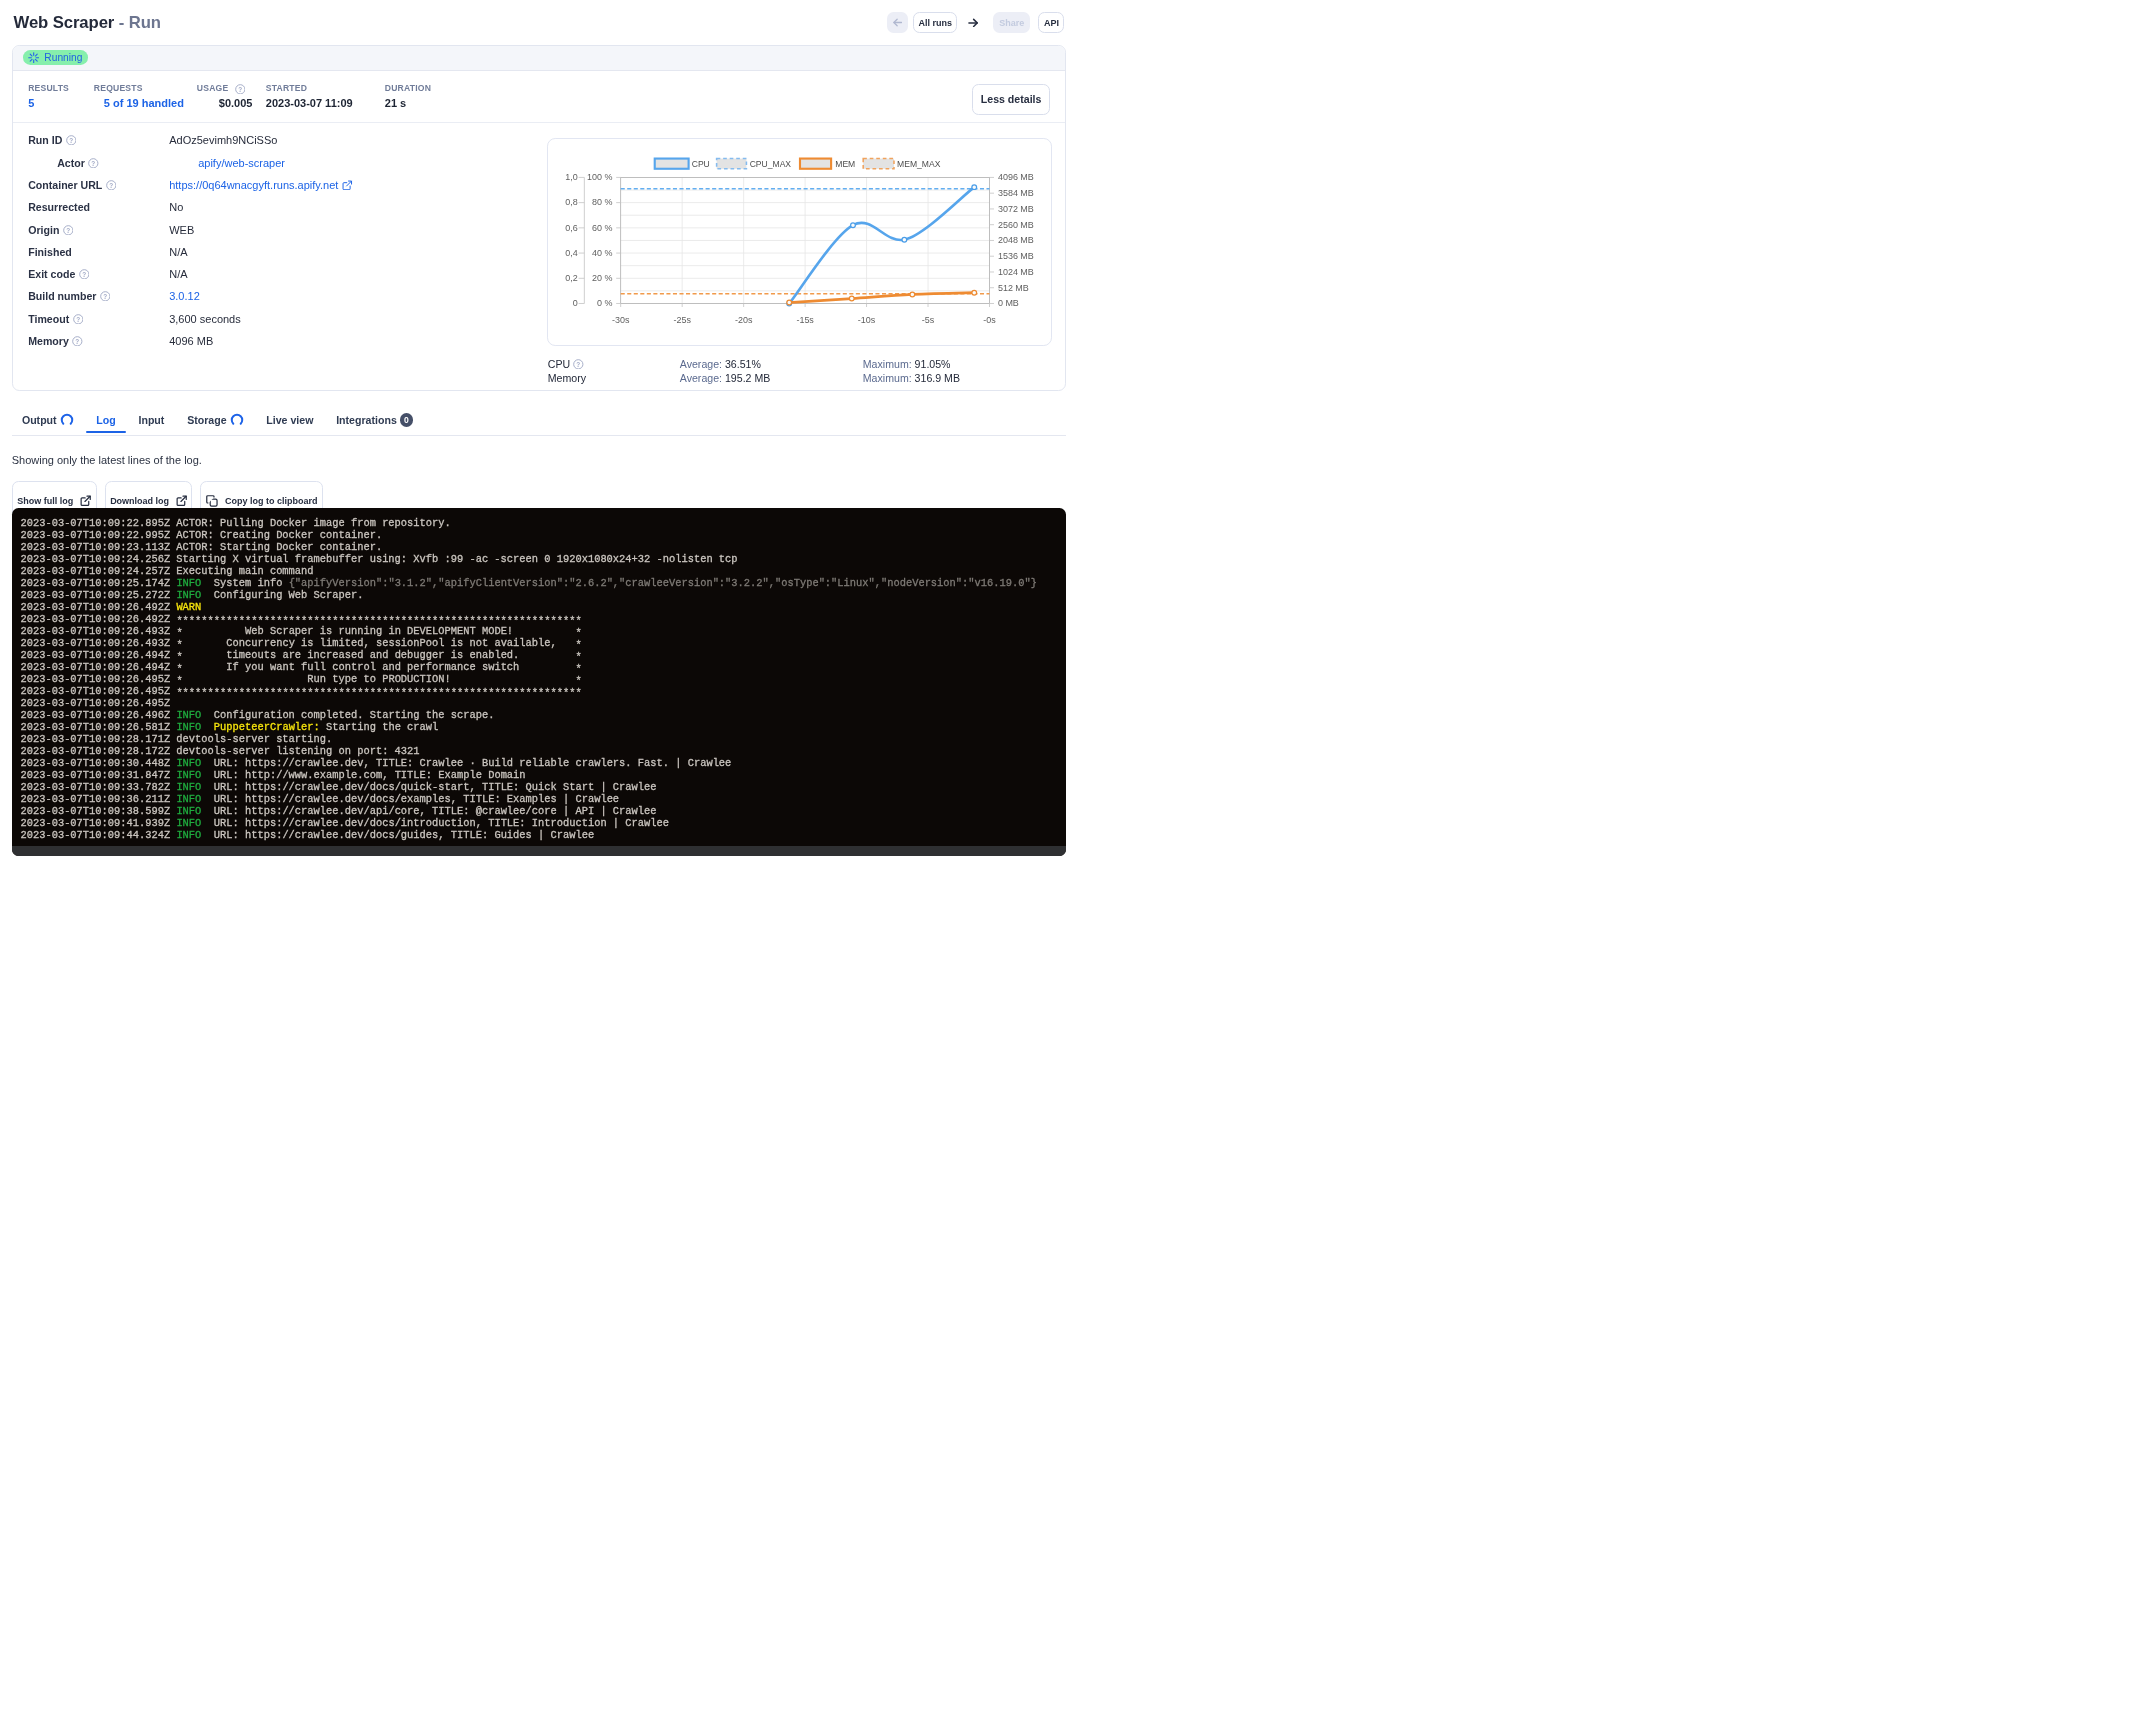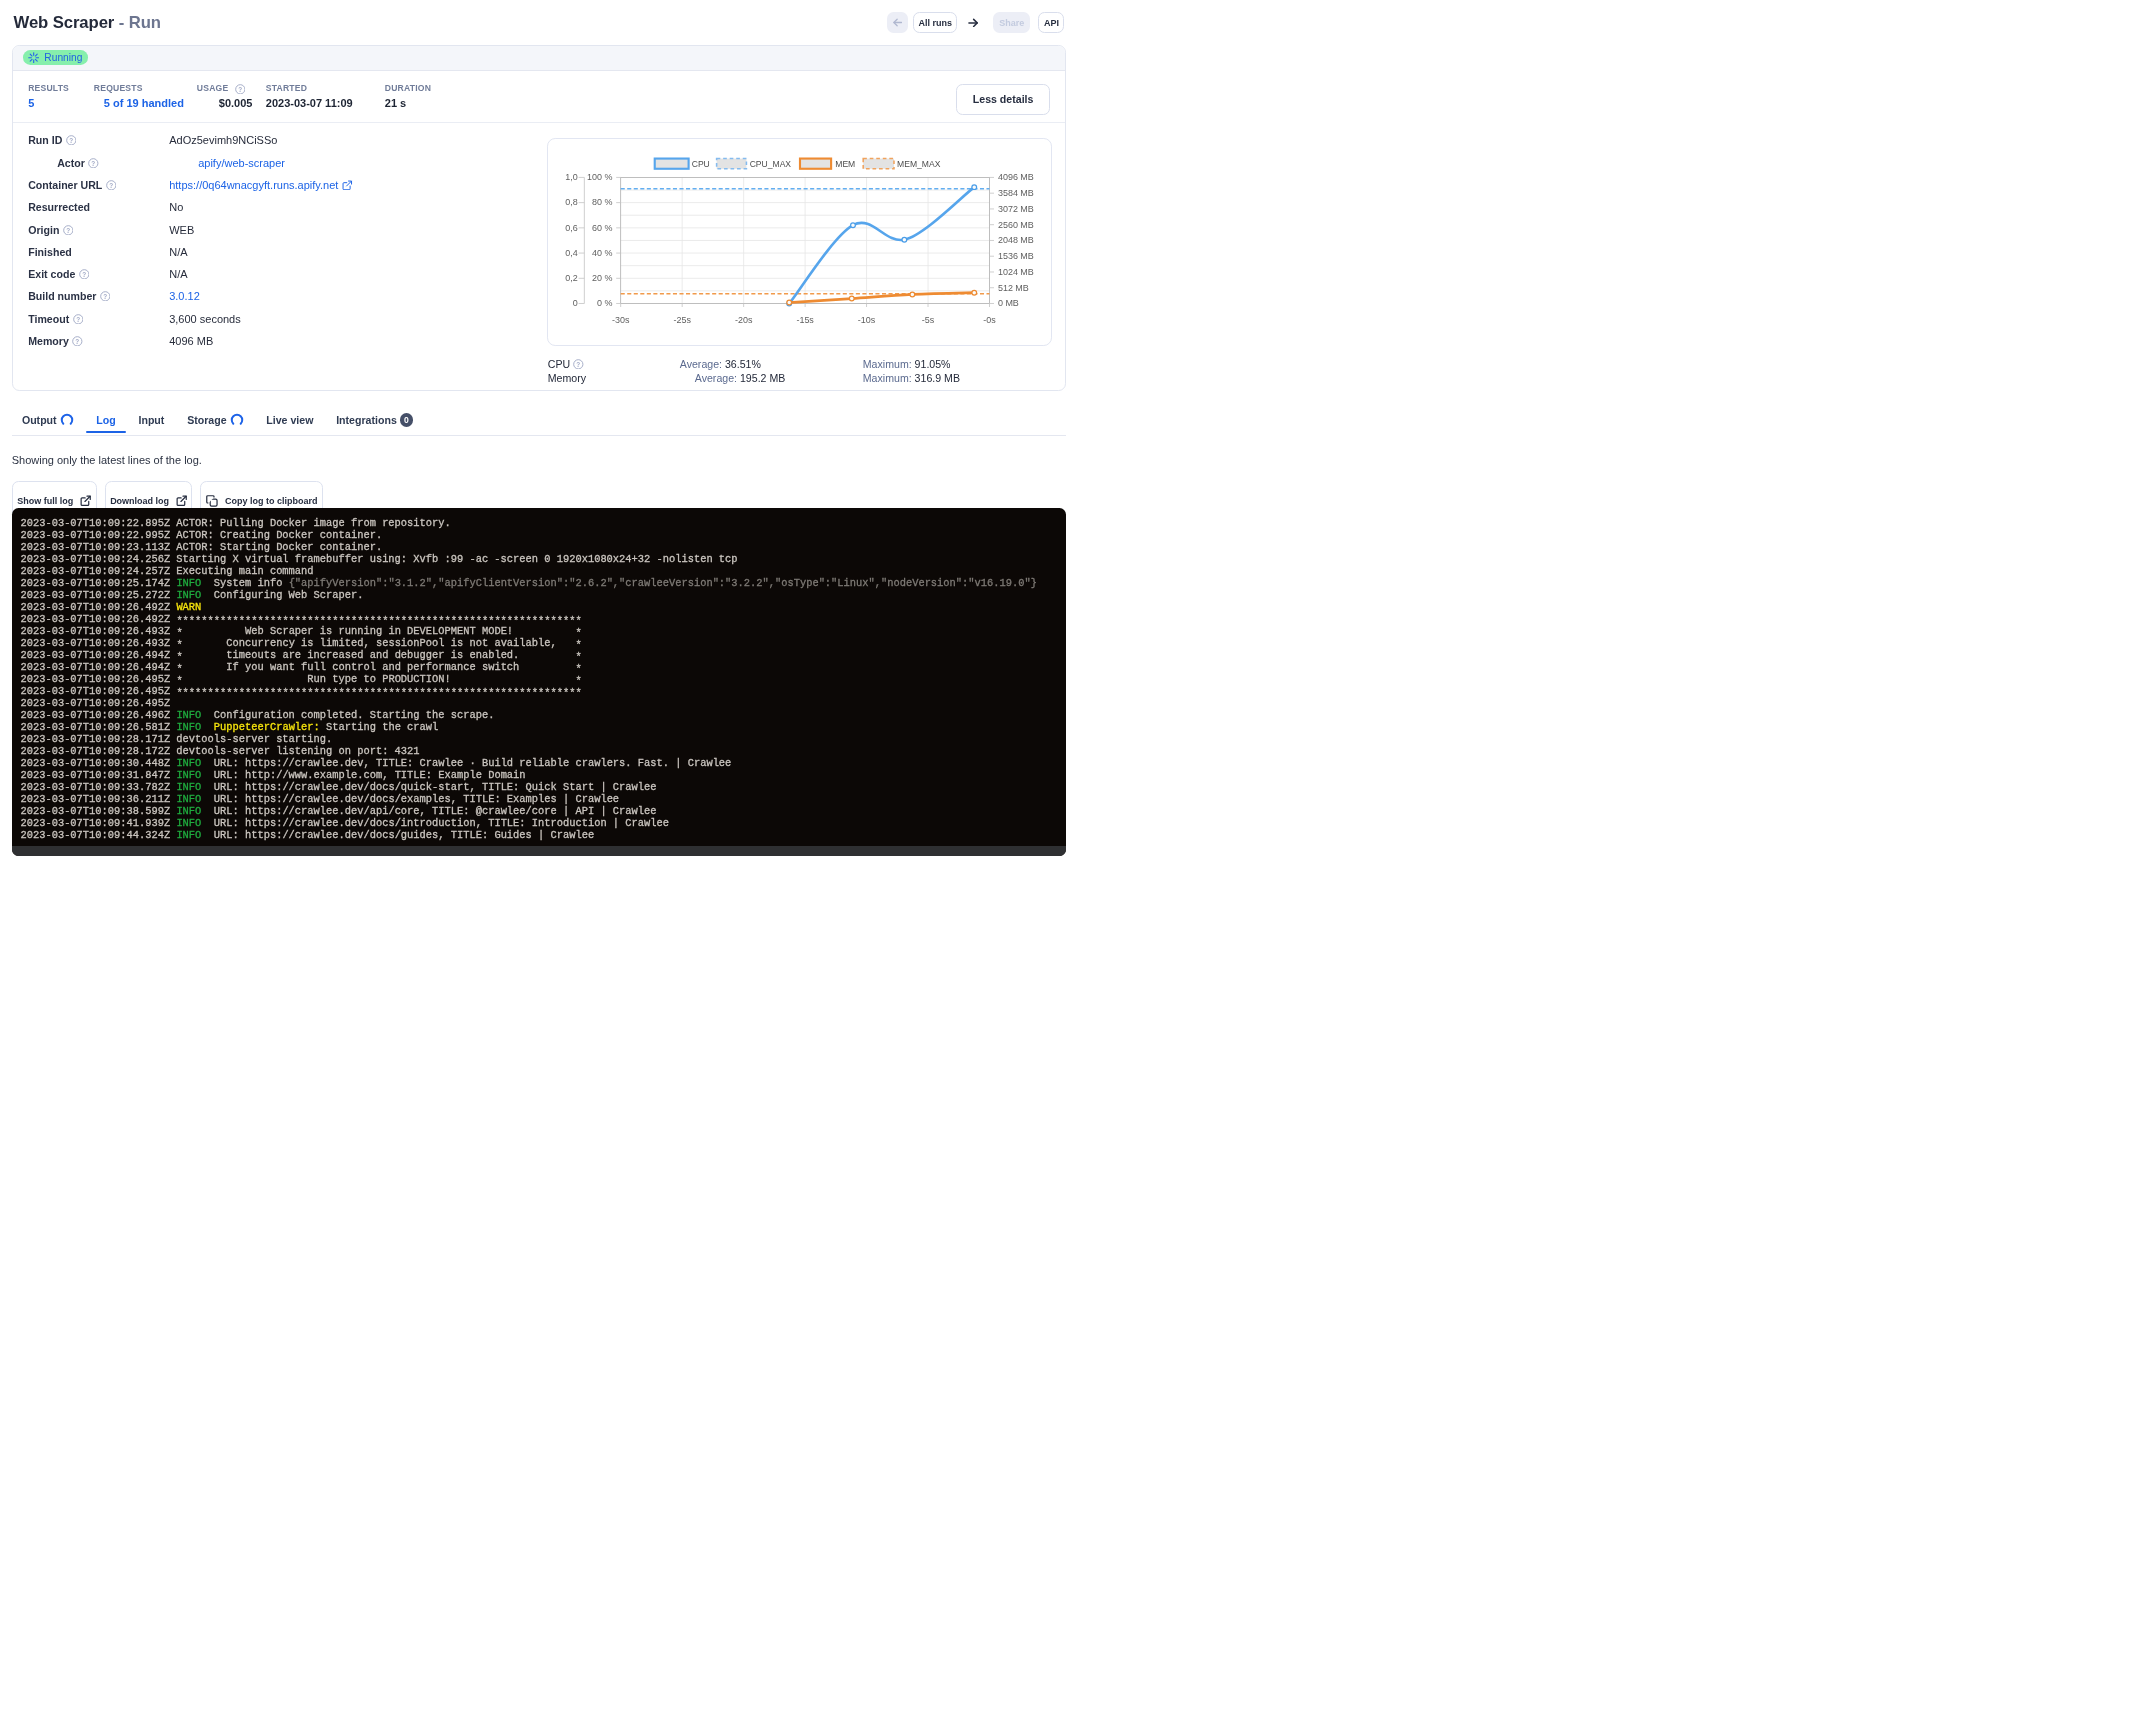--- a/index.html
+++ b/index.html
@@ -13,21 +13,21 @@
   .btn.gray { background:#eceef6; border:none; }
   .iconbtn { width:21px; }
   
   .card { position:absolute; left:11.8px; top:45px; width:1054px; height:346px; background:#fff; border:0.8px solid #e2e6f0; border-radius:7.3px; }
   .cardhead { position:absolute; left:0; top:0; width:100%; height:24.5px; background:#f4f6fa; border-bottom:0.8px solid #e4e7f0; border-radius:6.5px 6.5px 0 0; }
   .badge { position:absolute; left:10.4px; top:3.8px; height:15px; padding:0 5.7px 0 4.9px; border-radius:7.3px; background:#86efac; display:inline-flex; align-items:center; gap:4.9px; color:#2161e2; font-size:10.2px; font-weight:500; }
   .statrow { position:absolute; left:0; top:24.5px; width:100%; height:52px; border-bottom:0.8px solid #eaedf4; }
   .slab { position:absolute; top:12px; font-size:8.6px; font-weight:700; letter-spacing:0.2px; color:#707c99; }
   .sval { position:absolute; top:26px; font-size:11px; font-weight:700; color:#1d2433; }
   .blue { color:#1c63e6; }
-  .lessbtn { position:absolute; right:14.7px; top:13px; width:94px; height:31px; border:0.8px solid #d9deec; border-radius:6.5px; background:#fff; font-size:10.6px; font-weight:700; color:#272e40; display:flex; align-items:center; justify-content:center; }
+  .lessbtn { position:absolute; right:14.7px; top:13px; width:78px; height:31px; border:0.8px solid #d9deec; border-radius:6.5px; background:#fff; font-size:10.6px; font-weight:700; color:#272e40; display:flex; align-items:center; justify-content:center; }
   
   .drow { position:absolute; left:15.4px; height:22px; display:flex; align-items:center; }
   .dlab { font-size:10.6px; font-weight:700; color:#2b3245; display:inline-flex; align-items:center; gap:3.3px; }
   .dval { position:absolute; left:141px; font-size:11px; color:#272c3b; display:inline-flex; align-items:center; gap:4.1px; white-space:nowrap; }
   .dval.blue, .sval.blue { color:#1c63e6; }
   .help { width:10.6px; height:10.6px; flex:0 0 10.6px; }
   
   .chartbox { position:absolute; left:534px; top:92px; width:505px; height:208px; border:0.8px solid #e2e6f2; border-radius:8.2px; }
   .sumrow { position:absolute; font-size:10.6px; color:#232939; }
   .sumlab { color:#5b6a8f; }
@@ -282,21 +282,21 @@
       </g>
     </g>
   </svg></div>
   <span class="sumrow" style="left:535px;top:312px;display:inline-flex;align-items:center;gap:3.3px;">CPU <svg class="help" width="11.4" height="11.4" viewBox="0 0 14 14" style="font-size:13px">
         <circle cx="7" cy="7" r="6.1" fill="none" stroke="#a2aac6" stroke-width="1.25"></circle>
         <text x="7" y="10.2" font-size="8.5" font-weight="700" fill="#a2aac6" text-anchor="middle">?</text>
       </svg></span>
   <span class="sumrow" style="left:667px;top:312px;"><span class="sumlab">Average:</span> 36.51%</span>
   <span class="sumrow" style="left:850px;top:312px;"><span class="sumlab">Maximum:</span> 91.05%</span>
   <span class="sumrow" style="left:535px;top:326px;">Memory</span>
-  <span class="sumrow" style="left:682px;top:326px;"><span class="sumlab">Average:</span> 195.2 MB</span>
+  <span class="sumrow" style="left:667px;top:326px;"><span class="sumlab">Average:</span> 195.2 MB</span>
   <span class="sumrow" style="left:850px;top:326px;"><span class="sumlab">Maximum:</span> 316.9 MB</span>
 </div>
 
 <div class="tabs">
   <div class="tab">Output <svg width="14" height="14" viewBox="0 0 19 19">
         <path d="M4.48,14.52 A7.1 7.1 0 1 1 14.52,14.52" fill="none" stroke="#1d63e8" stroke-width="2.7" stroke-linecap="round"></path>
       </svg></div>
   <div class="tab sel">Log</div>
   <div class="tab">Input</div>
   <div class="tab">Storage <svg width="14" height="14" viewBox="0 0 19 19">

